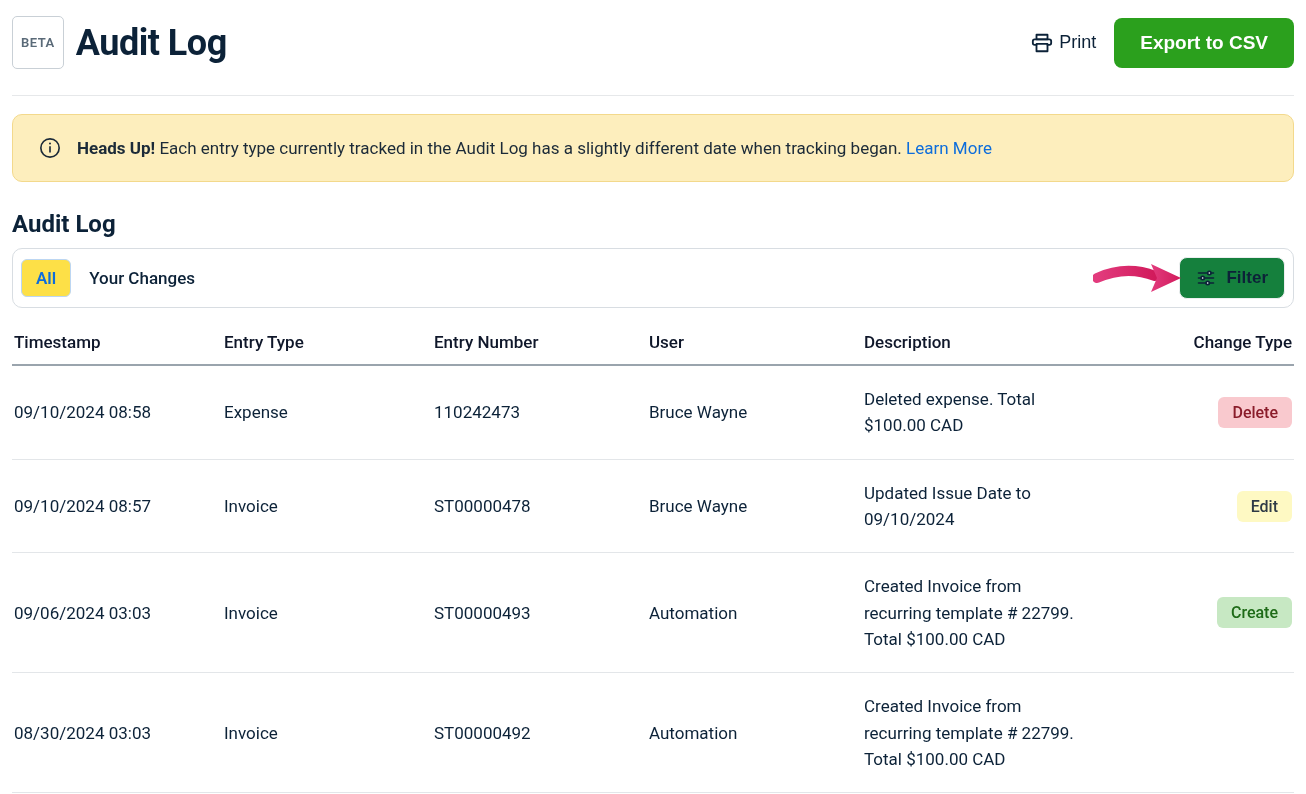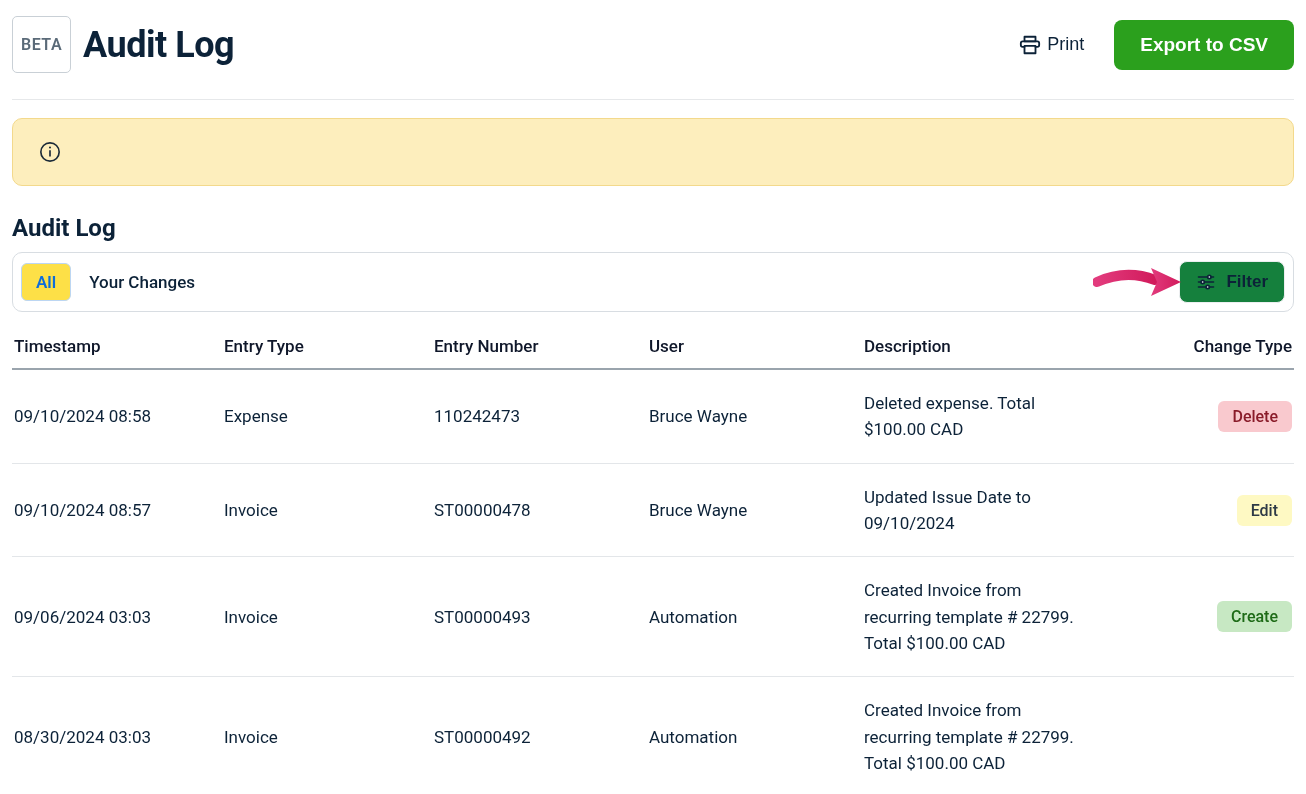--- a/index.html
+++ b/index.html
@@ -16,37 +16,37 @@
     justify-content: space-between;
     padding: 6px 0 26px 0;
     border-bottom: 1px solid #e6e8ea;
   }
   .header-left {
     display: flex;
     align-items: center;
     gap: 12px;
   }
   .beta-badge {
-    font-size: 16px;
+    font-size: 13px;
     font-weight: 600;
     letter-spacing: 0.5px;
     color: #5a6a78;
     border: 1.5px solid #c9d0d6;
     border-radius: 5px;
     padding: 18px 8px;
   }
   .page-title {
     font-size: 36px;
     font-weight: 700;
     color: #0c2238;
     letter-spacing: -0.5px;
   }
   .header-right {
     display: flex;
-    gap: 30px;
+    gap: 18px;
   }
   .print-btn {
     display: flex;
     align-items: center;
     gap: 6px;
     background: none;
     border: none;
     font-size: 18px;
     color: #0c2238;
     cursor: pointer;
@@ -197,20 +197,25 @@
 </div>
 
 <div class="alert">
   <span>
     <svg width="22" height="22" viewBox="0 0 24 24" fill="none" stroke="#1b2a38" stroke-width="1.8">
       <circle cx="12" cy="12" r="10"></circle>
       <line x1="12" y1="10" x2="12" y2="17"></line>
       <circle cx="12" cy="7" r="1.1" fill="#1b2a38" stroke="none"></circle>
     </svg>
   </span>
+  <div>
+    <span class="bold">Heads Up!</span>
+    <span>Each entry type currently tracked in the Audit Log has a slightly different date when tracking began.</span>
+    <a>Learn More</a>
+  </div>
 </div>
 
 <h2 class="section-title">Audit Log</h2>
 
 <div class="filter-bar">
   <div class="tabs">
     <div class="tab active">All</div>
     <div class="tab">Your Changes</div>
   </div>
 

